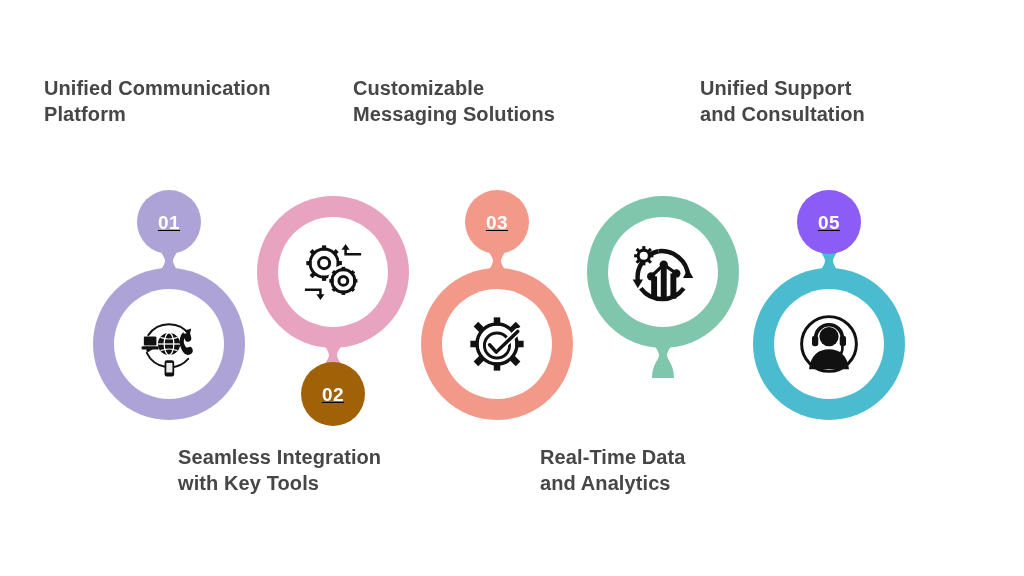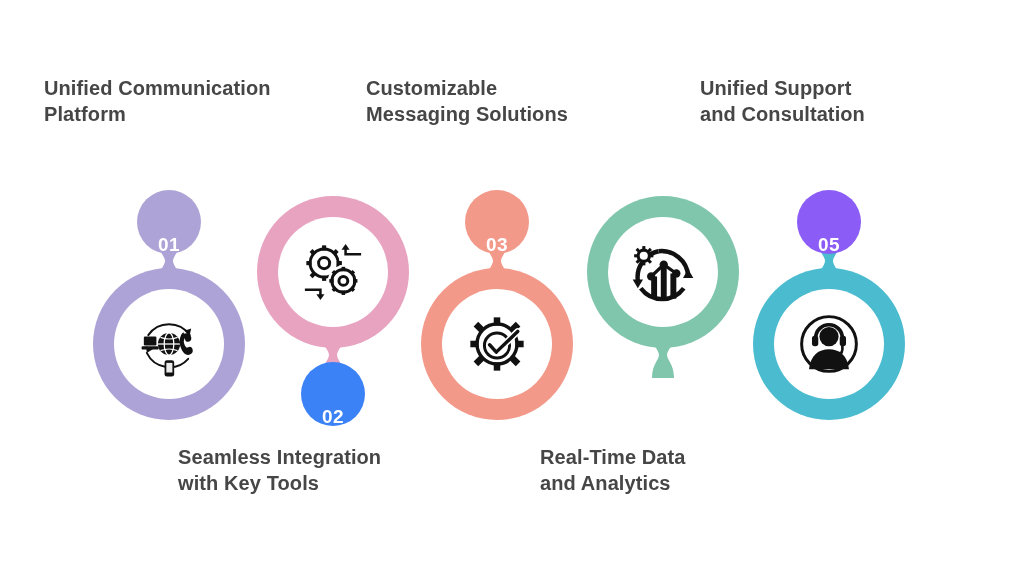--- a/index.html
+++ b/index.html
@@ -44,22 +44,23 @@
   }
 
   .bubble{
     position:absolute;
     left:50%;
     transform:translateX(-50%);
     width:64px;
     height:64px;
     border-radius:50%;
     display:flex;
-    align-items:flex-end;
+    align-items:center;
     justify-content:center;
+    text-decoration:underline;
   }
   .bubble span{
     font-size:19px;
     font-weight:bold;
     color:#ffffff;
     letter-spacing:.5px;
     line-height:1;
   }
 
   .ring{
@@ -95,21 +96,21 @@
   .pod.up .bubble{ top:166px; }
 </style>
 </head>
 <body>
 
 <div id="stage">
 
   <div class="title" style="left:44px; top:76px; width:300px;">Unified Communication
 Platform</div>
 
-  <div class="title" style="left:366px; top:76px; width:288px;">Customizable
+  <div class="title" style="left:353px; top:76px; width:288px;">Customizable
 Messaging Solutions</div>
 
   <div class="title" style="left:700px; top:76px; width:288px;">Unified Support
 and Consultation</div>
 
   <div class="title" style="left:540px; top:445px; width:250px;">Real-Time Data
 and Analytics</div>
 
   <div class="title" style="left:178px; top:445px; width:288px;">Seamless Integration
 with Key Tools</div>
@@ -188,21 +189,21 @@
             <rect x="49.5" y="70.2" width="4.8" height="6" transform="rotate(45 51.9 73.2)"></rect>
           </g>
 
           <path d="M88,26 L67,26 L67,16" fill="none" stroke="#111" stroke-width="3.4" stroke-linejoin="miter"></path>
           <path d="M67,12 l-5.5,8 l11,0 z" fill="#111"></path>
           <path d="M12,74 L33,74 L33,84" fill="none" stroke="#111" stroke-width="3.4" stroke-linejoin="miter"></path>
           <path d="M33,88 l5.5,-8 l-11,0 z" fill="#111"></path>
         </svg>
       </div>
     </div>
-    <div class="bubble" style="background:#3b82f6;">
+    <div class="bubble" style="background:#a16207;">
       <span>02</span>
     </div>
   </div>
 
   <div class="pod down" style="left:412px; top:190px;">
     <svg class="neck" viewBox="0 0 26 46" preserveAspectRatio="none">
       <path d="M2,0 C2,14 9,18 9,23 C9,28 2,32 2,46 L24,46 C24,32 17,28 17,23 C17,18 24,14 24,0 Z" fill="#F2998A"></path>
     </svg>
     <div class="bubble" style="background:#F2998A;">
       <span>03</span>

